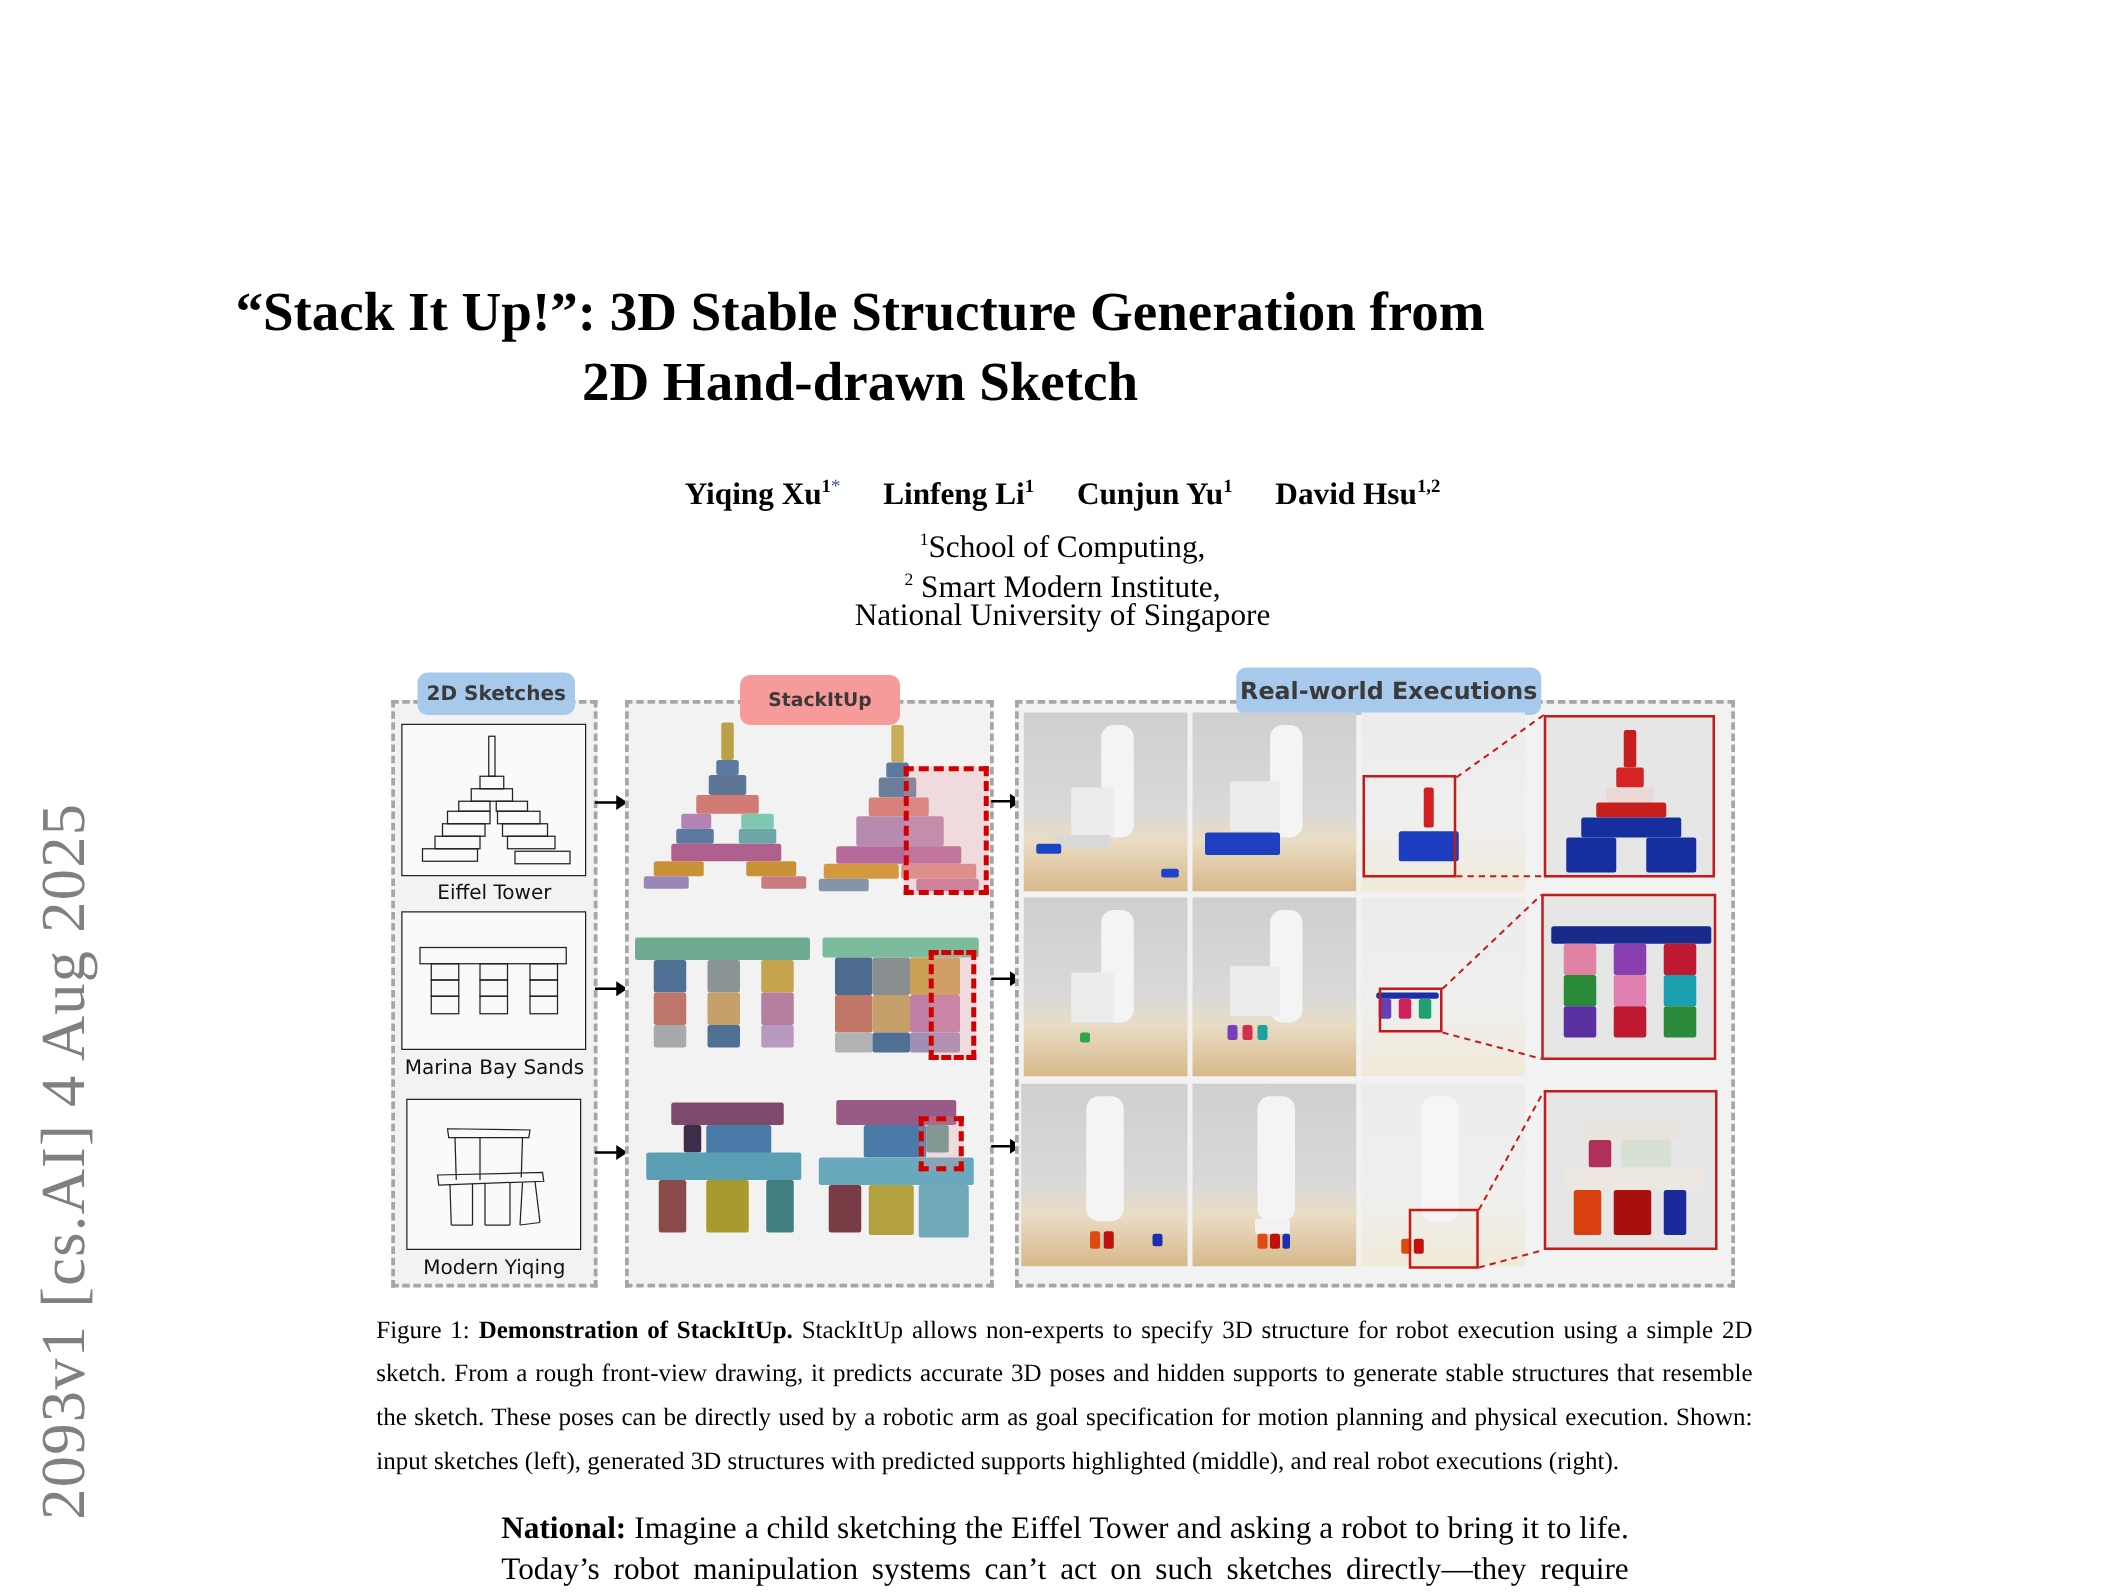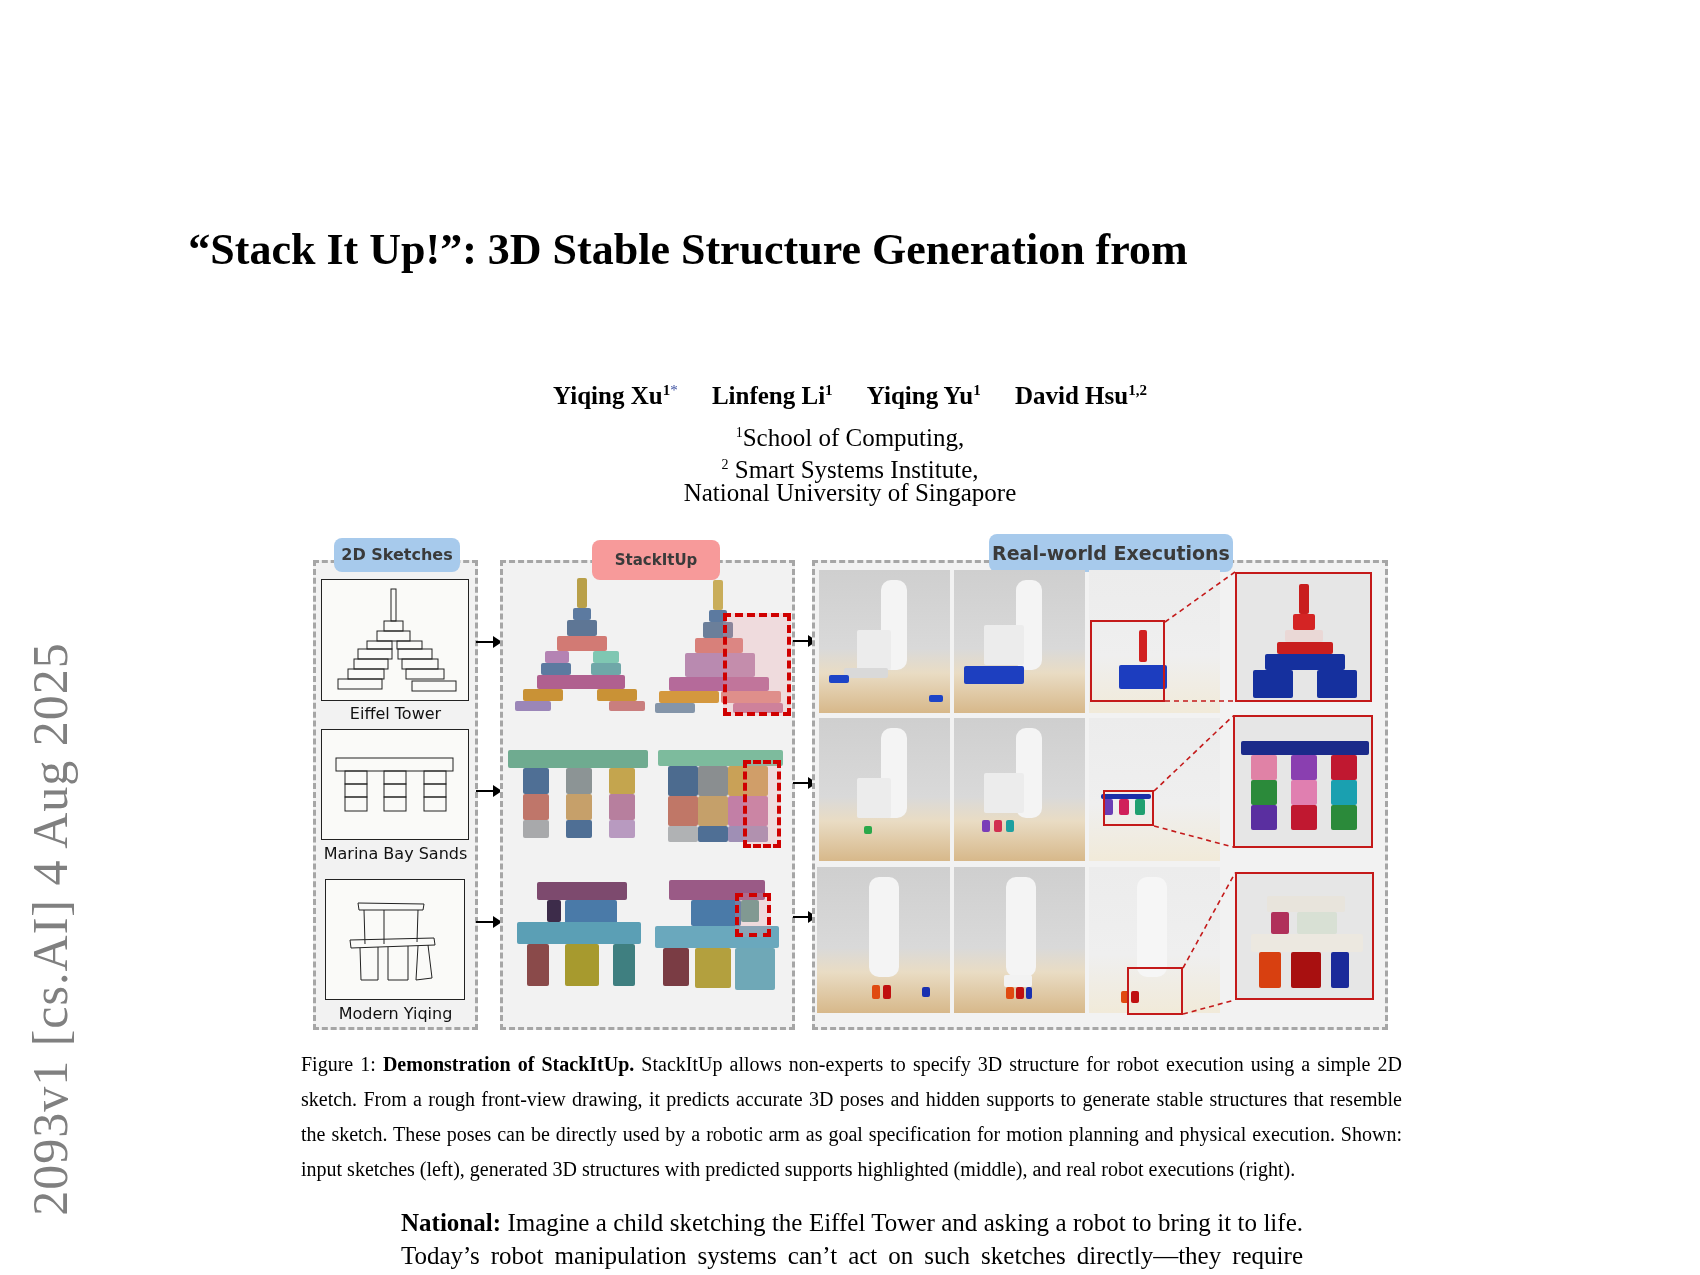--- a/index.html
+++ b/index.html
@@ -29,31 +29,32 @@
   .abstract { left:401px; width:902px; top:1206px; font-size:25px; line-height:33px; text-align:justify; }
   svg { display:block; }
 </style>
 </head>
 <body>
 
 <div class="abs arxiv">2093v1  [cs.AI]  4 Aug 2025</div>
 
 <div class="abs title">
   <div>“Stack It Up!”: 3D Stable Structure Generation from</div>
+  <div>2D Hand-drawn Sketch</div>
 </div>
 
 <div class="abs authors">
   <span class="a"><span>Yiqing Xu</span><sup>1</sup><sup class="star">*</sup></span>
   <span class="a"><span>Linfeng Li</span><sup>1</sup></span>
-  <span class="a"><span>Yiqing Yu</span><sup>1</sup></span>
+  <span class="a"><span>Cunjun Yu</span><sup>1</sup></span>
   <span class="a"><span>David Hsu</span><sup>1,2</sup></span>
 </div>
 
 <div class="abs affil" style="top:417px;"><sup>1</sup><span>School of Computing,</span></div>
-<div class="abs affil" style="top:449px;"><sup>2</sup><span> Smart Systems Institute,</span></div>
+<div class="abs affil" style="top:449px;"><sup>2</sup><span> Smart Modern Institute,</span></div>
 <div class="abs affil" style="top:477px;"><span>National University of Singapore</span></div>
 
 <div class="abs" style="left:0;top:0;width:1700px;height:1040px;">
 
   <div class="abs panel" style="left:313px;top:560px;width:165px;height:470px;"></div>
   <div class="abs pill" style="left:334px;top:538px;width:126px;height:34px;line-height:34px;font-size:16px;background:#a7caec;">2D Sketches</div>
 
   <div class="abs sketch" style="left:321px;top:579px;width:148px;height:122px;">
     <svg width="145" height="119" viewBox="0 0 145 119">
       <g fill="none" stroke="#222" stroke-width="1">

